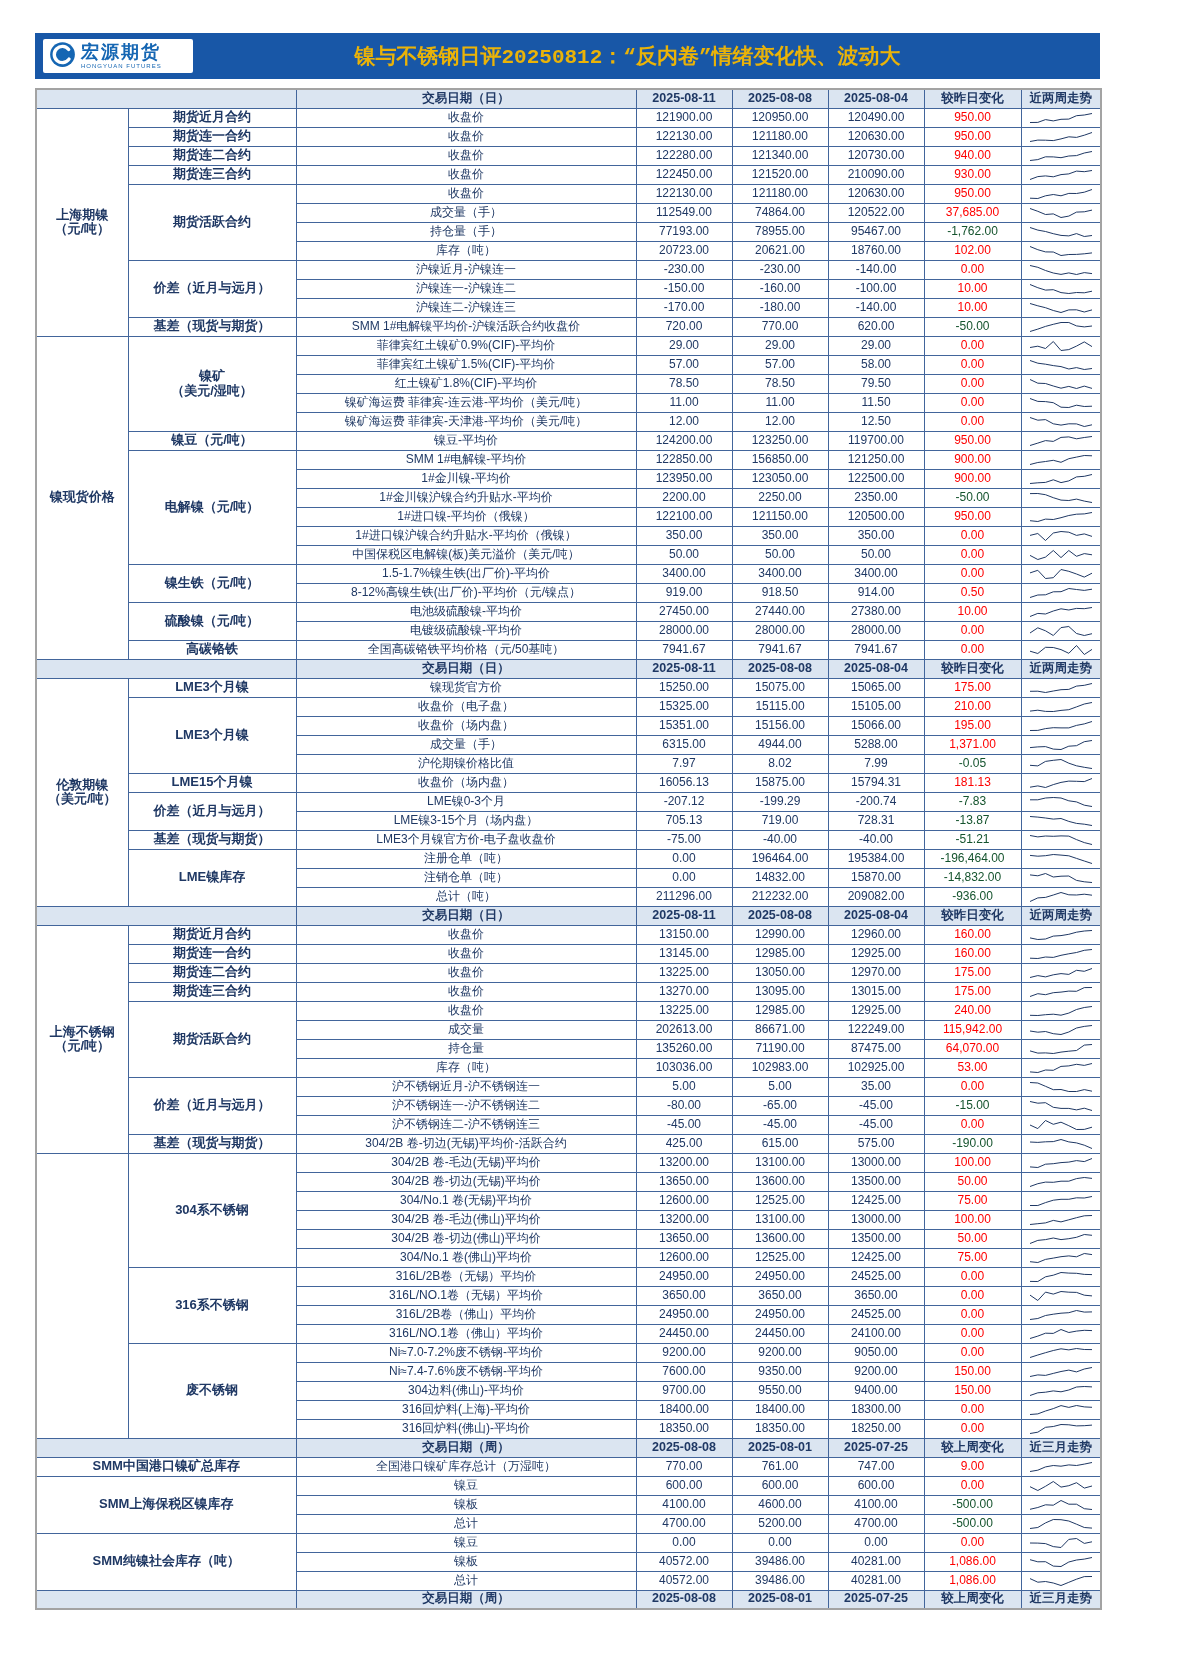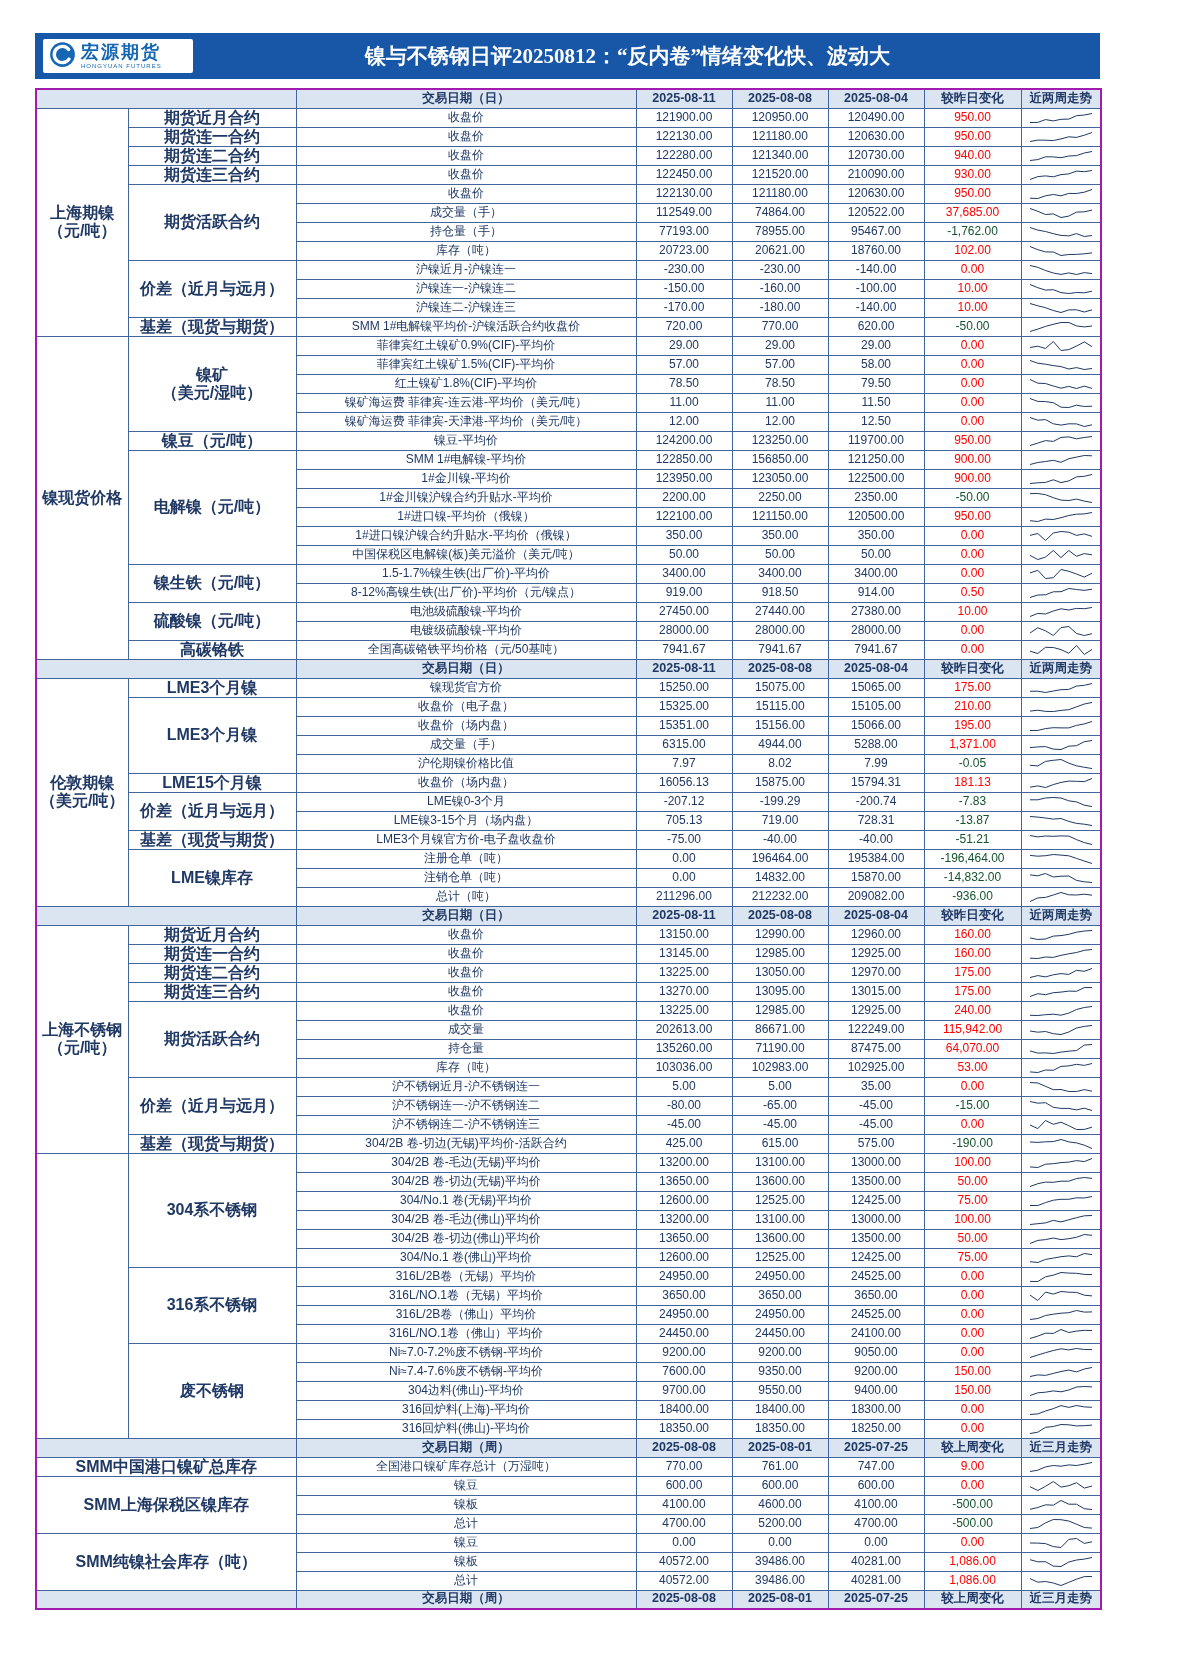--- a/index.html
+++ b/index.html
@@ -14,32 +14,32 @@
   .logo-box {
     background: #ffffff; border-radius: 2px; margin-left: 8px;
     width: 150px; height: 34px; display: flex; align-items: center;
     padding: 2px 6px; gap: 5px; z-index: 2;
   }
   .logo-text-wrap { display: flex; flex-direction: column; line-height: 1; }
   .logo-text { color: #1566b3; font-weight: bold; font-size: 18px; letter-spacing: 2px; }
   .logo-sub { color: #1566b3; font-size: 6px; letter-spacing: 1px; margin-top: 2px; }
   .banner-title {
     position: absolute; left: 120px; right: 0; text-align: center;
-    color: #ffffff; font-weight: bold; font-size: 21px;
-    font-family: Liberation Serif, serif;
+    color: #eab308; font-weight: bold; font-size: 21px;
+    font-family: Liberation Mono, monospace;
   }
 
-  table { border-collapse: collapse; table-layout: fixed; width: 1065px; margin-top: 9px; border: 2px solid #a21caf; }
+  table { border-collapse: collapse; table-layout: fixed; width: 1065px; margin-top: 9px; border: 2px solid #a3a3a3; }
   td {
     border: 1px solid #42659b; height: 19px; font-size: 12px; color: #1f3864;
     text-align: center; vertical-align: middle; overflow: hidden;
     white-space: nowrap; padding: 0 2px; line-height: 1.1;
   }
   tr.head-row td { background: #dbe5f1; font-weight: bold; font-size: 12.5px; }
-  td.cat, td.sub, td.wide { font-weight: bold; font-size: 16px; white-space: pre-line; }
+  td.cat, td.sub, td.wide { font-weight: bold; font-size: 13px; white-space: pre-line; }
   td.ind { font-size: 12px; }
   td.chg-up { color: #fe0000; }
   td.chg-down { color: #14532d; }
   td.spark { padding: 0; }
   td.spark svg { display: block; margin: 0 auto; }
 </style>
 </head>
 <body>
 
 <div class="page">

